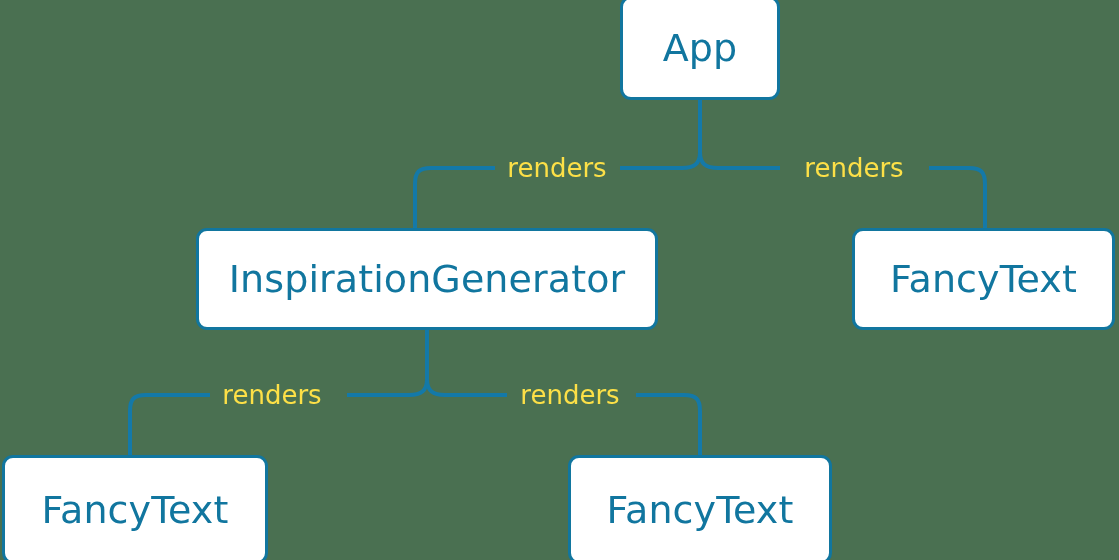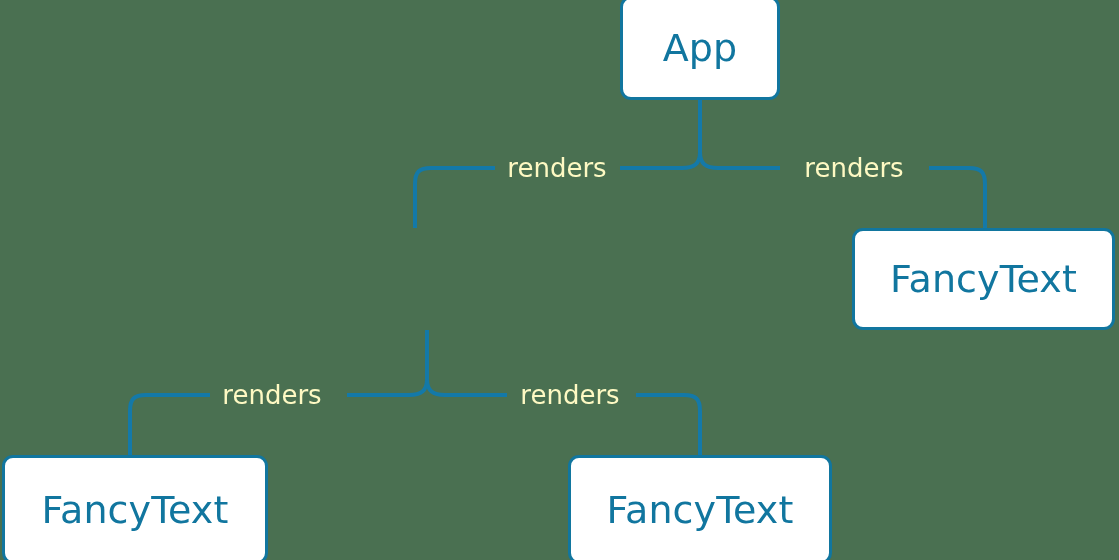--- a/index.html
+++ b/index.html
@@ -41,21 +41,21 @@
   .node-label {
     color: #11769f;
     font-size: 38px;
     font-weight: 400;
     letter-spacing: 0.1px;
     line-height: 1;
     white-space: nowrap;
   }
   .edge-label {
     position: absolute;
-    color: #fef9c3;
+    color: #fde047;
     font-size: 26px;
     font-weight: 500;
     line-height: 1;
     white-space: nowrap;
     transform: translate(-50%, -50%);
     z-index: 2;
   }
 
   
   #node-app            { left: 620px; top: -4px;  width: 160px; height: 104px; }
@@ -93,20 +93,23 @@
 
       <path d="M427,379 C427,391 433,395 445,395 L507,395"></path>
       <path d="M636,395 L684,395 C696,395 700,399 700,411 L700,455"></path>
     </g>
   </svg>
 
   <div class="node" id="node-app">
     <span class="node-label">App</span>
   </div>
 
+  <div class="node" id="node-inspiration">
+    <span class="node-label">InspirationGenerator</span>
+  </div>
 
   <div class="node" id="node-fancytext-right">
     <span class="node-label">FancyText</span>
   </div>
 
   <div class="node" id="node-fancytext-left">
     <span class="node-label">FancyText</span>
   </div>
 
   <div class="node" id="node-copyright">

